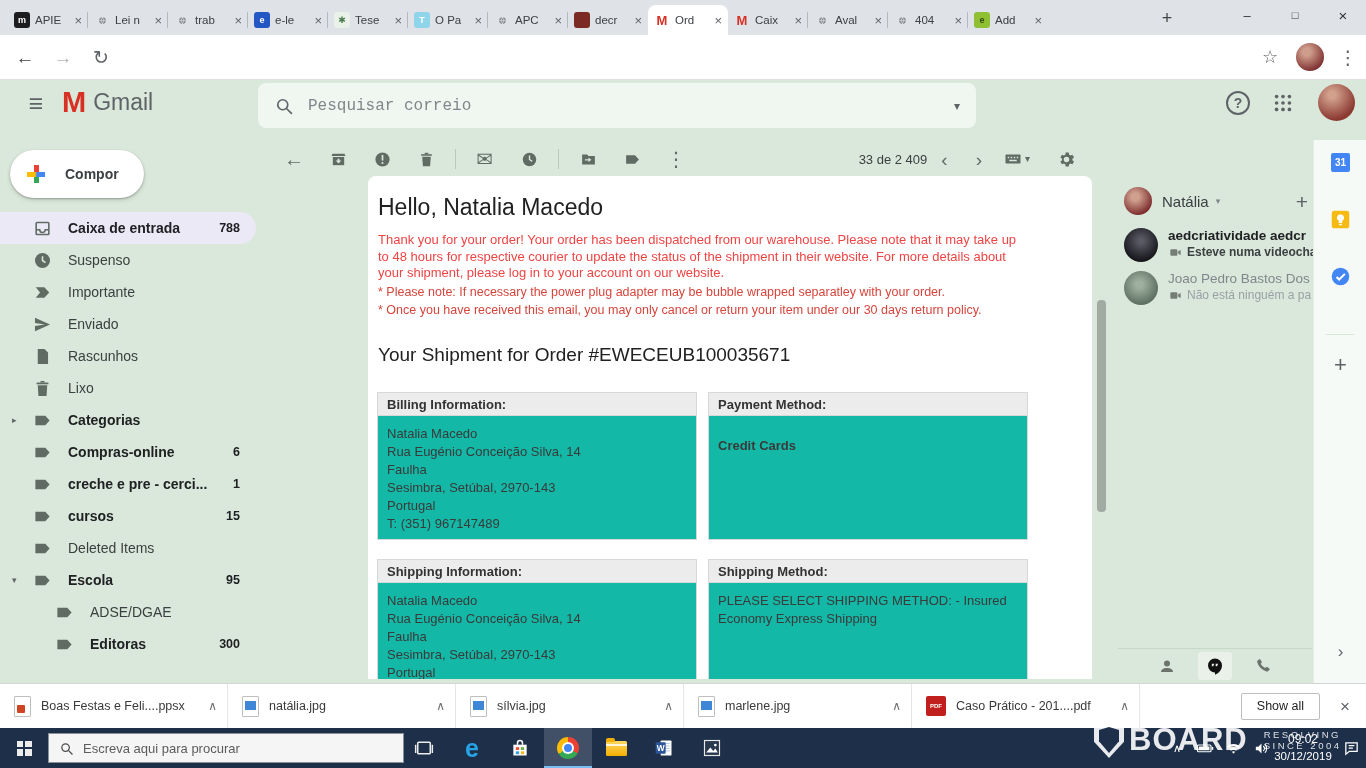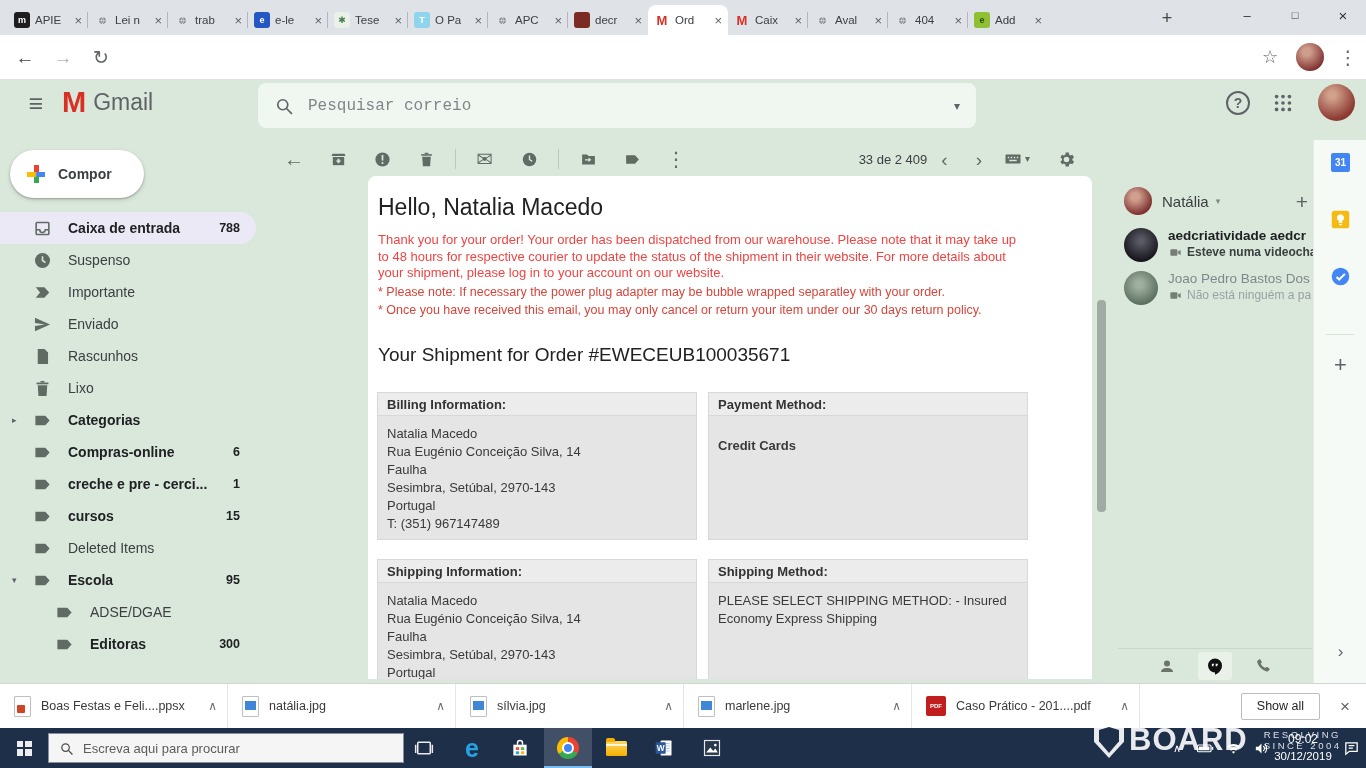--- a/index.html
+++ b/index.html
@@ -39,21 +39,21 @@
   .gsearch{position:absolute;left:258px;top:83px;width:718px;height:45px;background:#f0f6f0;border-radius:8px;display:flex;align-items:center;padding:0 16px;gap:14px}
   .gsearch .sic{width:20px;height:20px;color:#5f6368;font-size:20px}
   .gsearch input{flex:1;border:none;outline:none;background:transparent;font-size:16px;color:#202124;font-family:Liberation Mono, monospace}
   .gsearch input::placeholder{color:#80868b}
   .gsearch .dd{color:#5f6368;font-size:12px}
   .ghelp{position:absolute;left:1226px;top:91px;width:24px;height:24px;border:2px solid #5f6368;border-radius:50%;display:flex;align-items:center;justify-content:center;font-size:14px;color:#5f6368;font-weight:bold}
   .gapps{position:absolute;left:1272px;top:92px;width:22px;height:22px;color:#5f6368;font-size:22px}
   .gavatar{position:absolute;left:1318px;top:84px;width:37px;height:37px;border-radius:50%;background:radial-gradient(circle at 38% 30%,#d2a18c 10%,#8c3b33 70%)}
 
   
-  .compose{position:absolute;left:10px;top:150px;width:134px;height:48px;background:#fff;border-radius:24px;box-shadow:0 1px 2px rgba(0,0,0,.25),0 2px 5px rgba(0,0,0,.12);display:flex;align-items:center;padding-left:17px;gap:13px}
+  .compose{position:absolute;left:10px;top:150px;width:134px;height:48px;background:#fff;border-radius:24px;box-shadow:0 1px 2px rgba(0,0,0,.25),0 2px 5px rgba(0,0,0,.12);display:flex;align-items:center;padding-left:17px;gap:20px}
   .plusmulti{position:relative;width:18px;height:18px;flex:none}
   .plusmulti::before{content:"";position:absolute;left:7px;top:0;width:4.5px;height:18px;background:linear-gradient(180deg,#ea4335 0 45%,#34a853 55% 100%)}
   .plusmulti::after{content:"";position:absolute;left:0;top:7px;width:18px;height:4.5px;background:linear-gradient(90deg,#fbbc04 0 45%,#4285f4 55% 100%)}
   .compose-label{font-size:14px;font-weight:bold;color:#3c4043}
   .sidebar{position:absolute;left:0;top:212px;width:256px}
   .snav{height:32px;display:flex;align-items:center;padding-left:12px;font-size:14px;color:#3c4043;border-radius:0 16px 16px 0}
   .snav.selected{background:var(--selected-lavender,#ece9f6)}
   .sarrow{width:13px;font-size:9px;color:#5f6368;flex:none}
   .sicn{width:20px;height:20px;margin:0 16px 0 7px;color:#5f6b63;font-size:19px;flex:none;display:flex;align-items:center;justify-content:center}
   .snav.indent .sicn{margin-left:29px}
@@ -71,21 +71,21 @@
   .kbdd{font-size:10px}
   .gear{margin-left:16px}
 
   
   .card{position:absolute;left:368px;top:176px;width:724px;height:503px;background:#fff;border-radius:8px 8px 0 0;overflow:hidden}
   .greeting{position:absolute;left:10px;top:18px;font-size:23px;font-weight:400;color:#212121}
   .ebody{position:absolute;left:10px;top:56px;width:650px;font-size:13px;line-height:16.5px;color:#ef4444}
   .enote{position:absolute;left:10px;width:660px;font-size:12.5px;color:var(--note-red,#d6453c)}
   .note1{top:109px}.note2{top:127px}
   .order-title{position:absolute;left:10px;top:168px;font-size:19px;font-weight:400;color:#212121}
-  .obox{position:absolute;border:1px solid #d8d8d8;background:#e5e5e5}
+  .obox{position:absolute;border:1px solid #d8d8d8;background:#14b8a6}
   .obox-h{height:23px;background:#ececec;border-bottom:1px solid #d8d8d8;display:flex;align-items:center;padding-left:9px;font-size:13px;font-weight:bold;color:#333}
   .obox-b{padding:9px;font-size:13px;line-height:18px;color:#3a3a3a;white-space:pre-line}
   .box-billing{left:9px;top:216px;width:320px;height:148px}
   .box-payment{left:340px;top:216px;width:320px;height:148px}
   .box-shipinfo{left:9px;top:383px;width:320px;height:165px}
   .box-shipmethod{left:340px;top:383px;width:320px;height:165px}
   .box-payment .obox-b{font-weight:bold;padding-top:21px}
   .vscroll{position:absolute;left:1097px;top:300px;width:9px;height:212px;background:#a2aba3;border-radius:4px}
 
   

